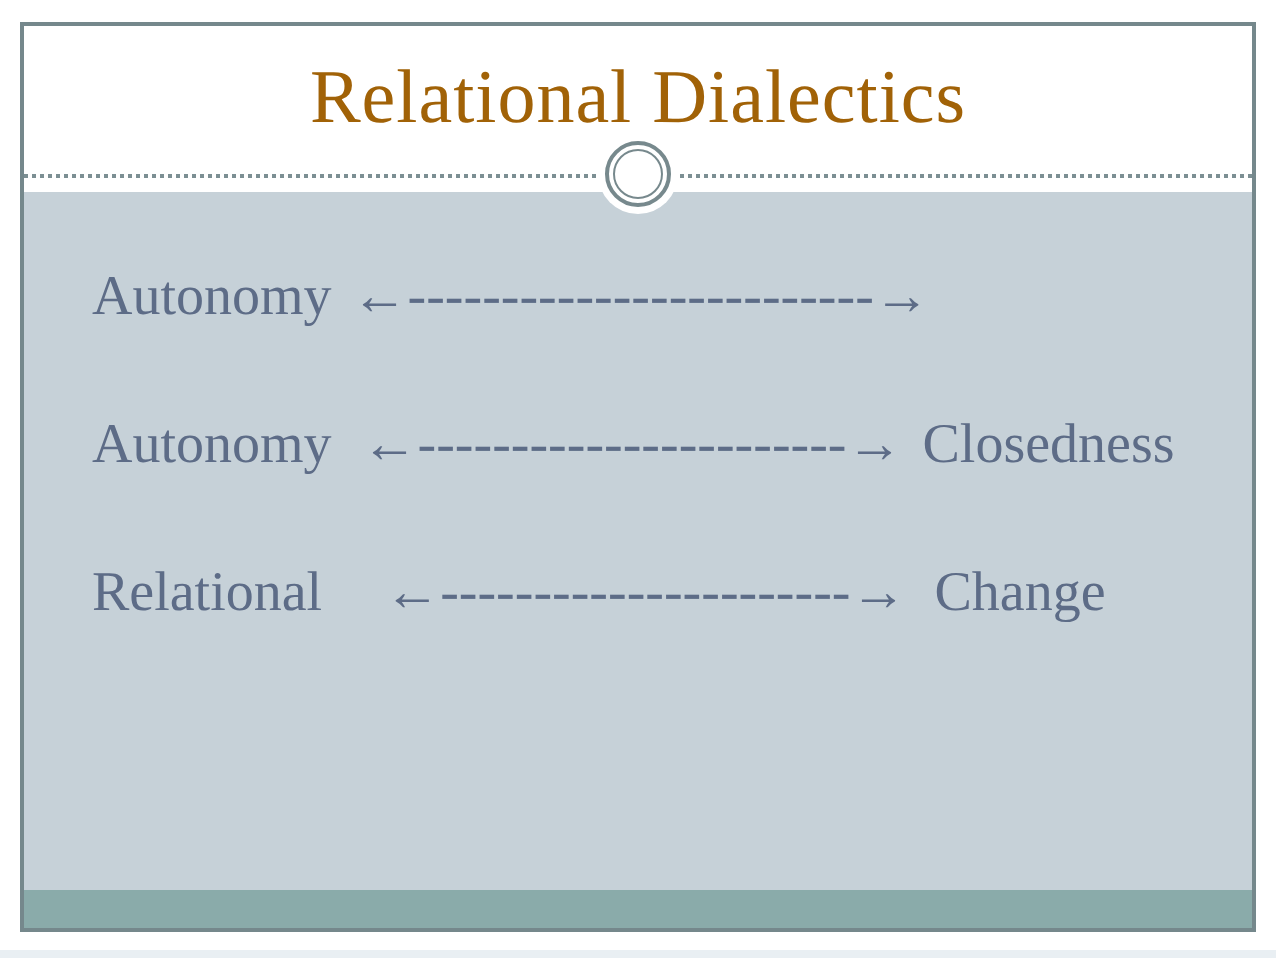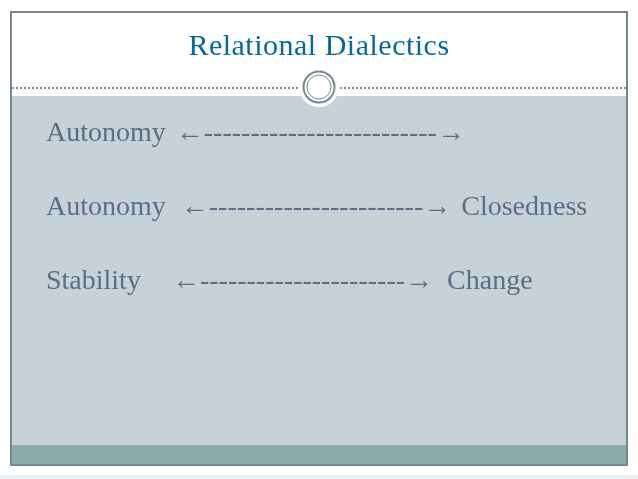--- a/index.html
+++ b/index.html
@@ -28,23 +28,23 @@
   }
   .title-area {
     height: 83px;
     flex: 0 0 83px;
     background: #ffffff;
     box-sizing: border-box;
     padding-top: 14px;
     text-align: center;
   }
   .slide-title {
-    font-size: 30px;
+    font-size: 38px;
     line-height: 1.2;
-    color: #0369a1;
+    color: #a16207;
     letter-spacing: 0.5px;
   }
   .separator-line {
     position: absolute;
     left: 0;
     top: 74px;
     width: 100%;
     height: 0;
     border-top: 2px dotted #7c8f93;
     z-index: 1;
@@ -81,21 +81,21 @@
   .slide-body {
     flex: 1 1 auto;
     background: #c6d1d8;
     box-sizing: border-box;
     padding: 22px 18px 0 34px;
     font-size: 28px;
     color: #5d6c87;
     overflow: hidden;
   }
   .dialectic-row {
-    margin: 0 0 46px 0;
+    margin: 17px 0 46px 0;
     line-height: 28px;
     white-space: normal;
   }
   .dialectic-arrow {
     letter-spacing: 0;
     white-space: nowrap;
   }
   .dialectic-row:nth-of-type(1) .dialectic-arrow { margin-left: 10px; }
   .dialectic-row:nth-of-type(2) .dialectic-arrow { margin-left: 15px; }
   .dialectic-row:nth-of-type(3) .dialectic-arrow { margin-left: 31px; }
@@ -133,21 +133,21 @@
     <div class="ring ring-outer"></div>
     <div class="ring ring-inner"></div>
   </div>
 
   <div class="slide-body">
 
     <p class="dialectic-row"><span class="dialectic-term-left">Autonomy</span><span class="dialectic-arrow">←-------------------------→</span></p>
 
     <p class="dialectic-row"><span class="dialectic-term-left">Autonomy</span><span class="dialectic-arrow">←-----------------------→</span><span class="dialectic-term-right">Closedness</span></p>
 
-    <p class="dialectic-row"><span class="dialectic-term-left">Stability</span><span class="dialectic-arrow">←----------------------→</span><span class="dialectic-term-right">Change</span></p>
+    <p class="dialectic-row"><span class="dialectic-term-left">Relational</span><span class="dialectic-arrow">←----------------------→</span><span class="dialectic-term-right">Change</span></p>
 
   </div>
 
   <div class="accent-band"></div>
 
 </div>
 
 <div class="bottom-strip"></div>
 
 </body></html>

